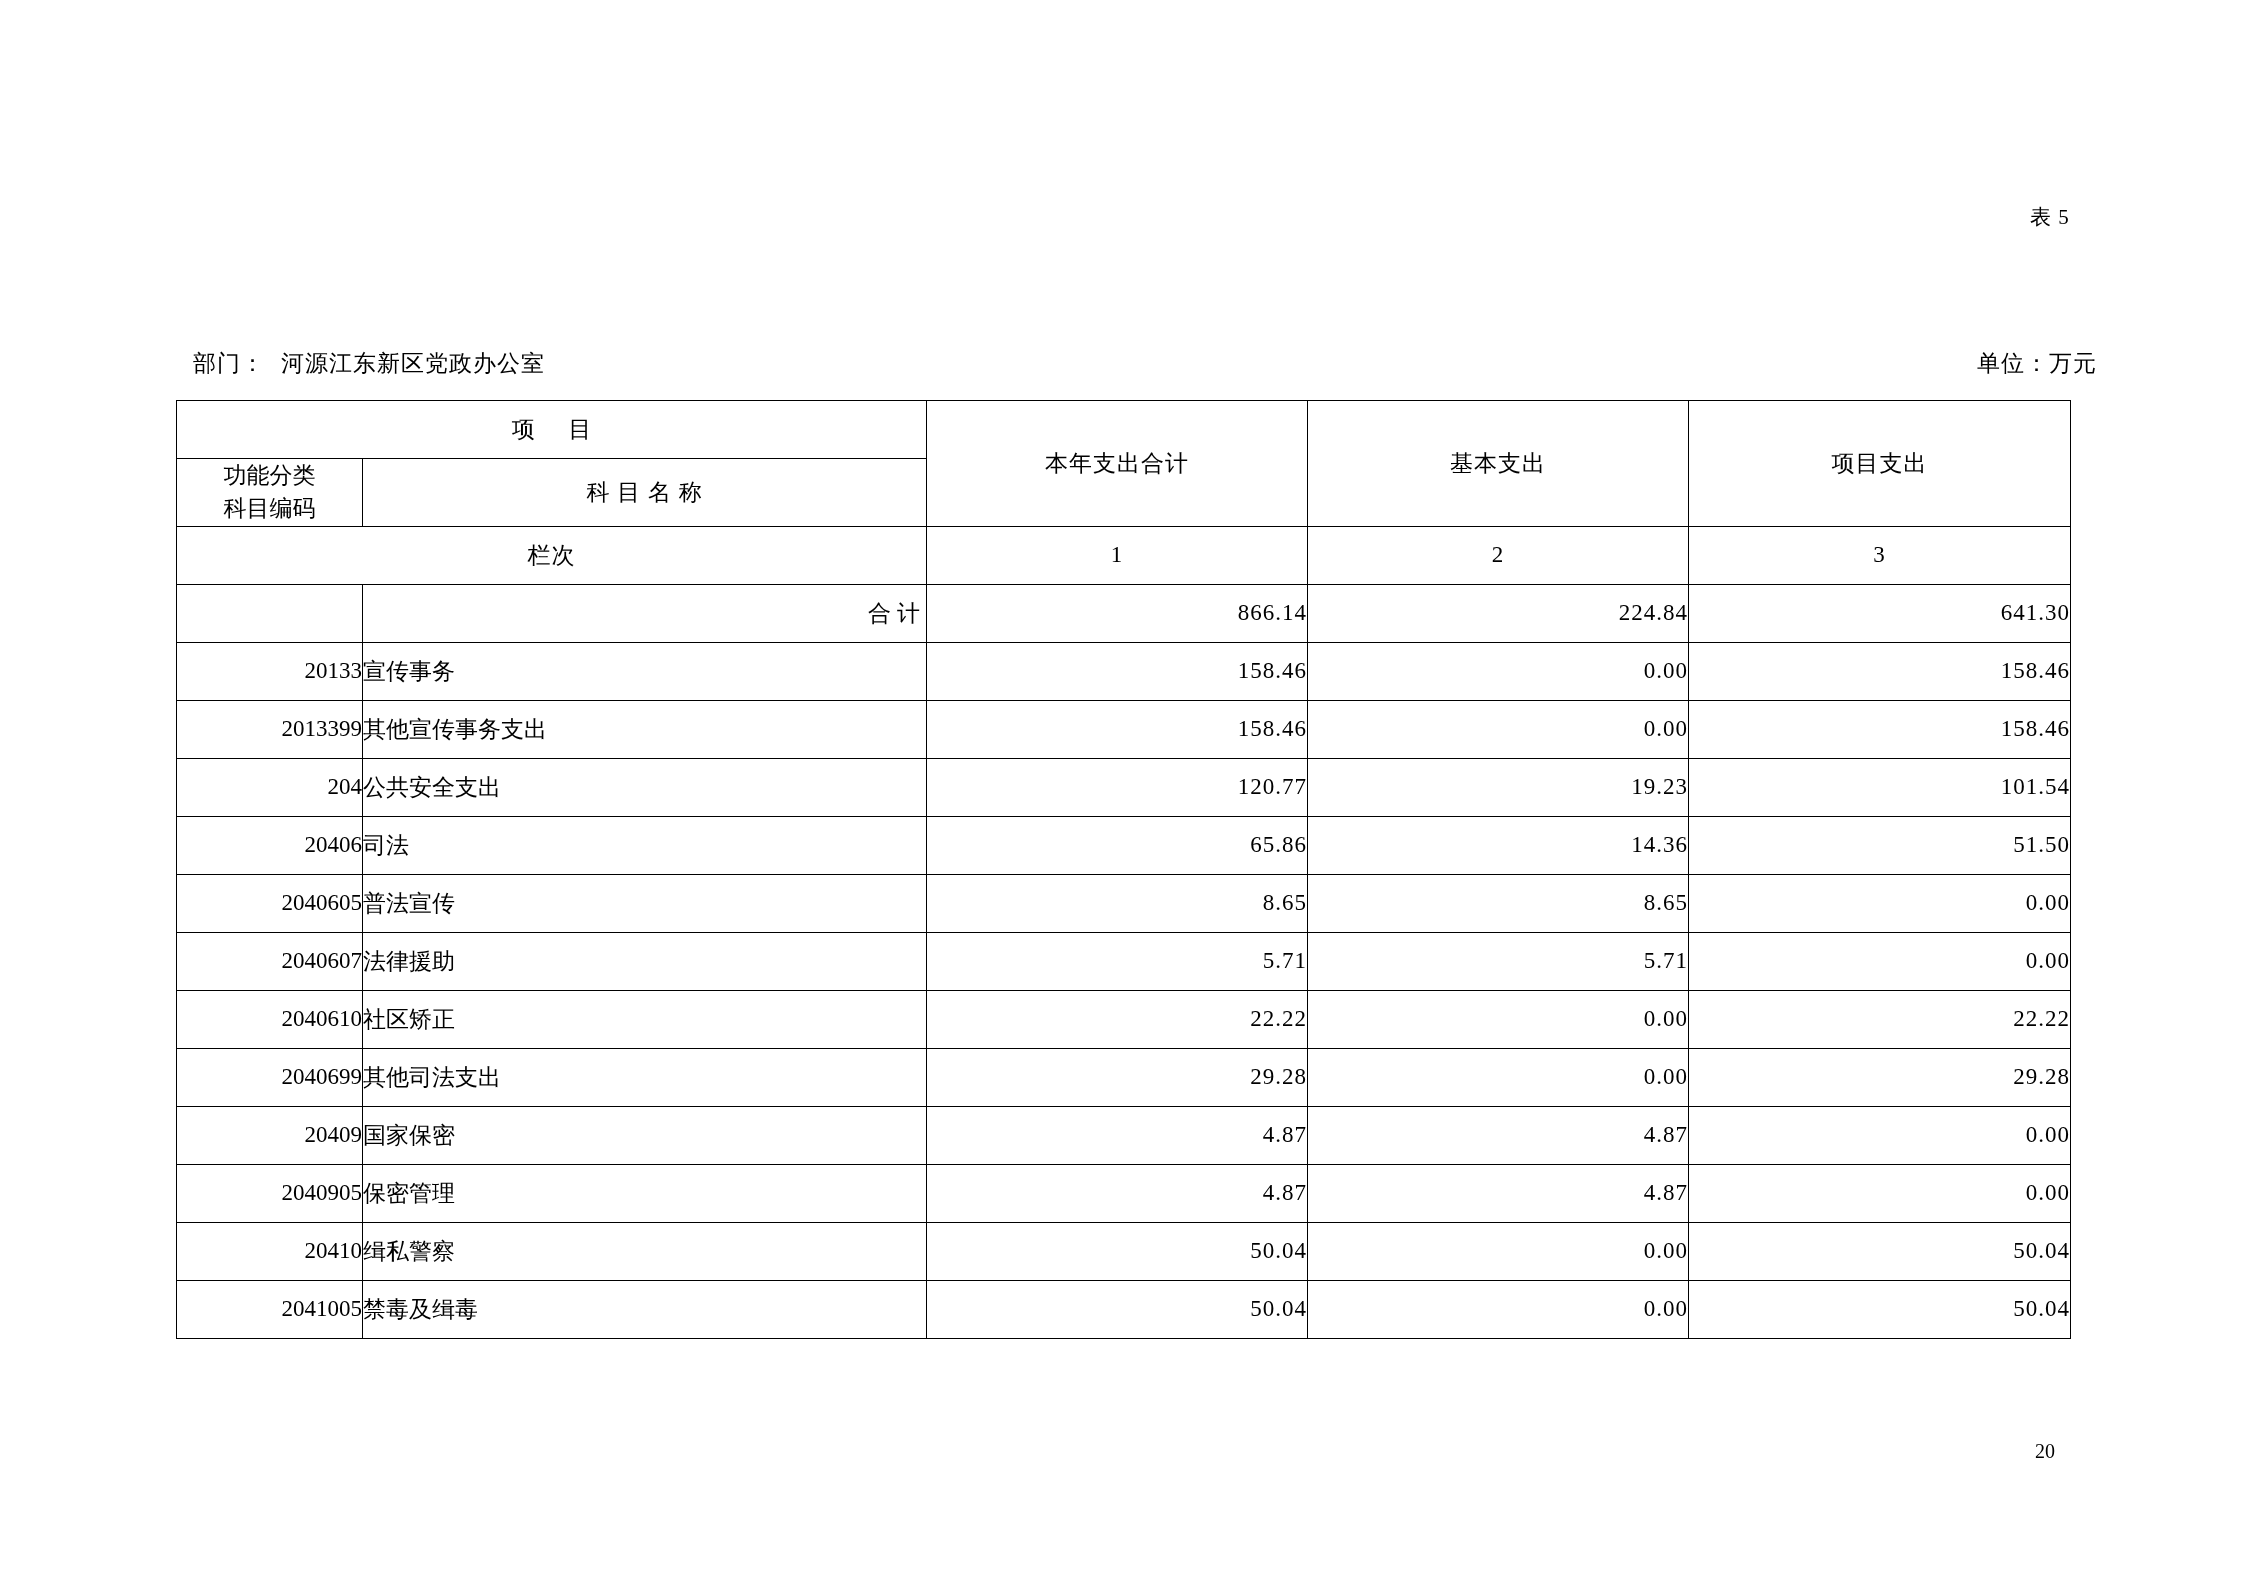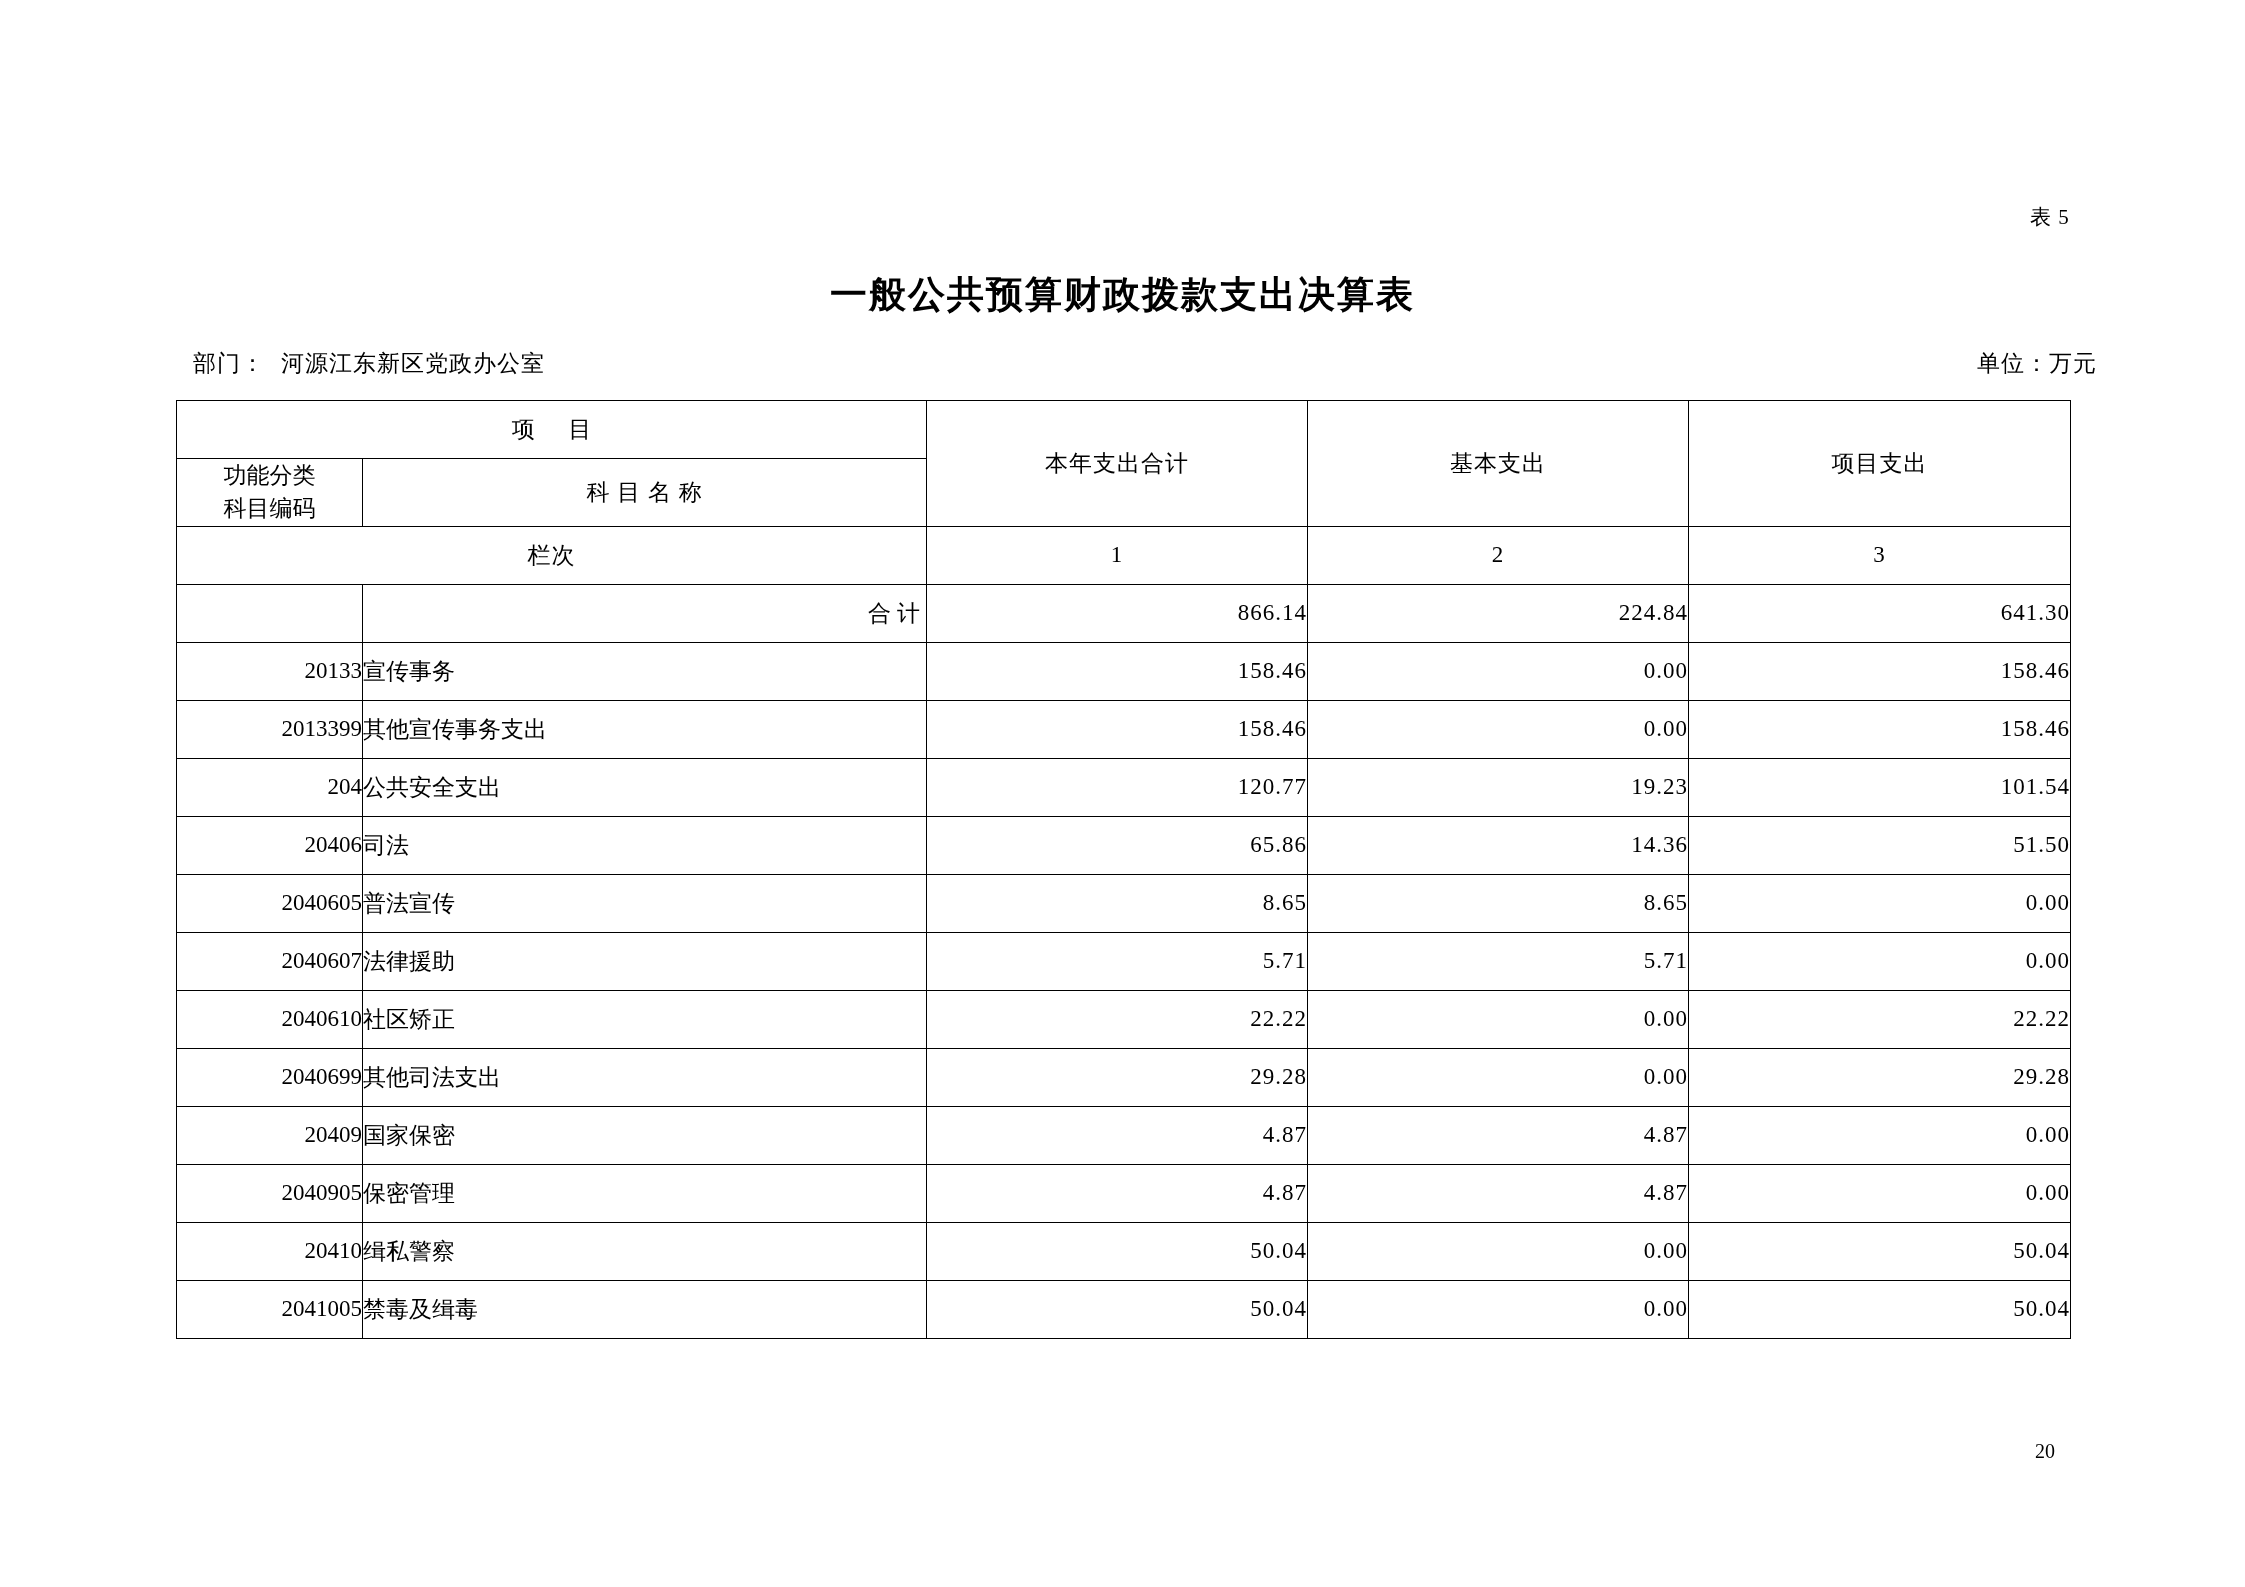--- a/index.html
+++ b/index.html
@@ -120,21 +120,20 @@
     font-size: 20px;
   }
 </style>
 </head>
 <body>
 
 <div class="page">
 
   <div class="table-number">表 5</div>
 
-  <div class="doc-title">一般公共预算财政拨款支出决算表</div>
 
   <div class="dept-line">
     <span class="dept-label">部门：</span><span class="dept-value">河源江东新区党政办公室</span>
   </div>
 
   <div class="unit-line">单位：万元</div>
 
   <table class="fin">
     <colgroup>
       <col class="c-code">

